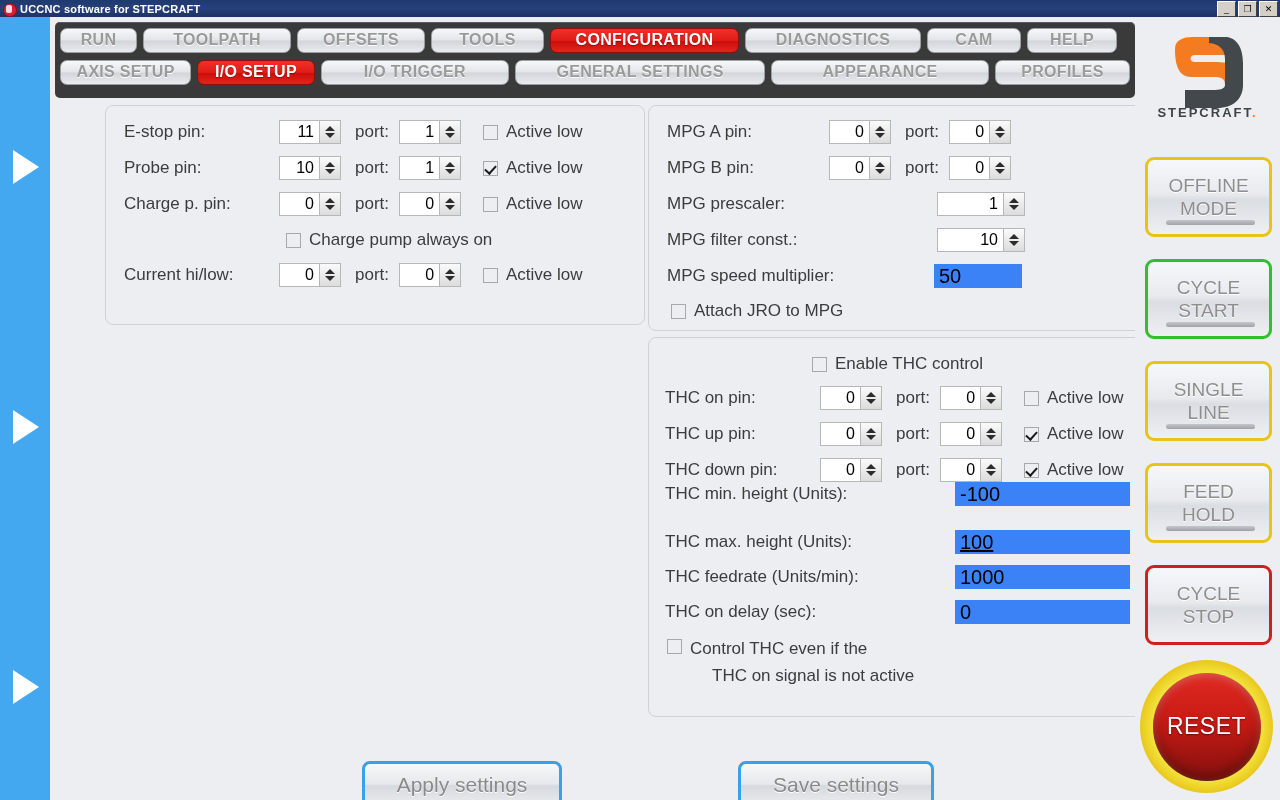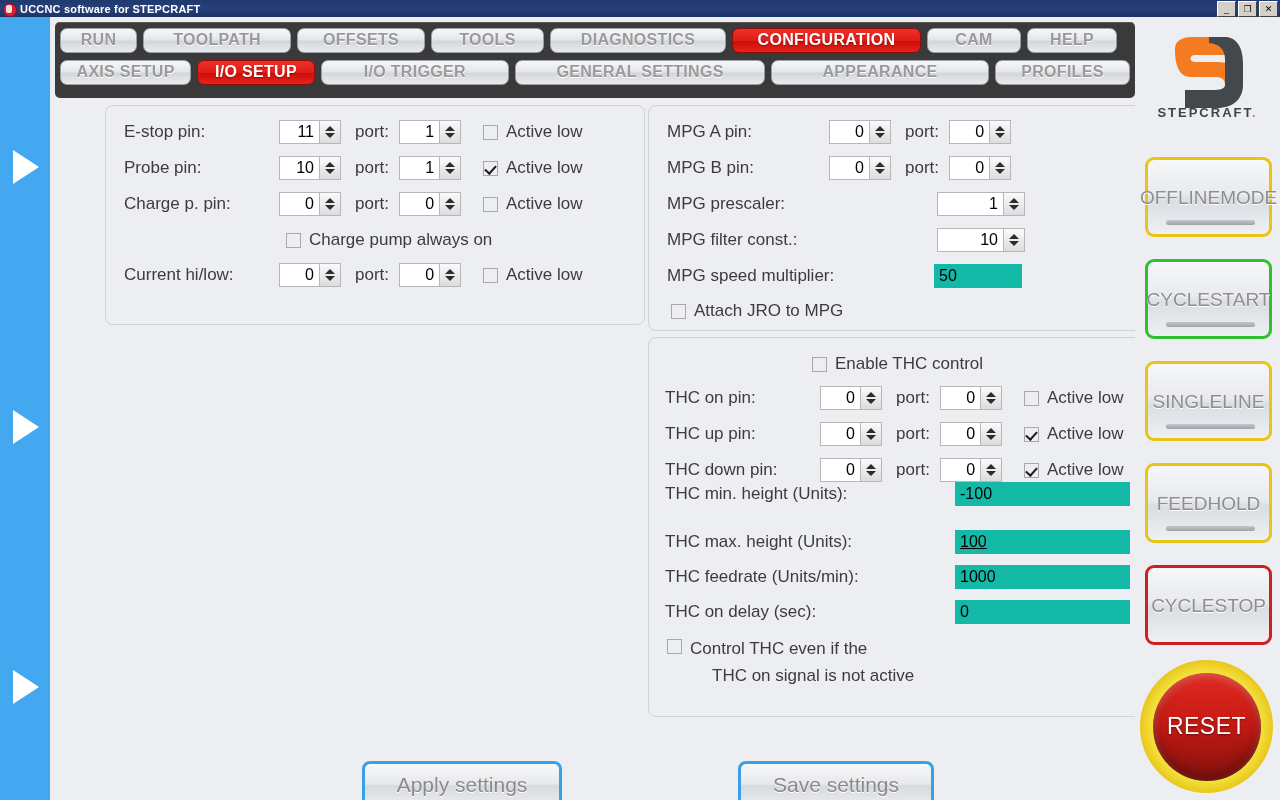--- a/index.html
+++ b/index.html
@@ -121,23 +121,23 @@
     border-bottom:5px solid #2c2c2c;
   }
   .spin-btns .dn{
     width:0;height:0;border-left:5px solid transparent;border-right:5px solid transparent;
     border-top:5px solid #2c2c2c;
   }
   .spin.wide .spin-val{width:66px;}
 
   
   .txt{
-    height:24px;box-sizing:border-box;background:#14b8a6;border:none;
+    height:24px;box-sizing:border-box;background:#3b82f6;border:none;
     display:flex;align-items:center;padding-left:5px;
-    font-size:16px;color:#000;
+    font-size:20px;color:#000;
   }
 
   
   .cbwrap{display:inline-flex;align-items:center;gap:8px;}
   .cb{
     width:15px;height:15px;box-sizing:border-box;
     background:#eceef2;border:1px solid #a8a8a8;
     position:relative;flex:none;
   }
   .cb.checked::after{
@@ -172,21 +172,21 @@
     position:absolute;left:0;top:88px;width:145px;text-align:center;
     font-size:13px;letter-spacing:2px;color:#3f4448;font-weight:bold;
   }
   .logo-text .dot{color:#f47b20;}
 
   .sbtn{
     position:absolute;left:10px;width:127px;height:80px;box-sizing:border-box;
     border-radius:9px;border:3px solid #e8c419;
     background:linear-gradient(180deg,#f6f7f9 0%,#e8eaee 46%,#dadde2 54%,#eef0f3 100%);
     color:#8e8e8e;font-size:19px;line-height:23px;text-align:left;
-    display:flex;flex-direction:row;align-items:center;justify-content:center;
+    display:flex;flex-direction:column;align-items:center;justify-content:center;
     text-shadow:0 1px 0 #ffffff;position:absolute;
   }
   .sbtn .bar{
     position:absolute;left:18px;bottom:9px;width:89px;height:5px;border-radius:3px;
     background:linear-gradient(180deg,#c3c6cb,#9fa3a9);
   }
   #sb-offline{top:140px;}
   #sb-cyclestart{top:242px;border-color:#2fbf2f;}
   #sb-singleline{top:344px;}
   #sb-feedhold{top:446px;}
@@ -233,22 +233,22 @@
 
   <div class="body">
     <div class="content">
 
       <div class="tabstrip">
         <div class="tabrow">
           <div class="tab" style="width:77px;">RUN</div>
           <div class="tab" style="width:148px;">TOOLPATH</div>
           <div class="tab" style="width:128px;">OFFSETS</div>
           <div class="tab" style="width:113px;">TOOLS</div>
+          <div class="tab active" style="width:189px;">CONFIGURATION</div>
           <div class="tab" style="width:176px;">DIAGNOSTICS</div>
-          <div class="tab active" style="width:189px;">CONFIGURATION</div>
           <div class="tab" style="width:94px;">CAM</div>
           <div class="tab" style="width:90px;">HELP</div>
         </div>
         <div class="tabrow second">
           <div class="tab" style="width:133px;">AXIS SETUP</div>
           <div class="tab active" style="width:119px;">I/O SETUP</div>
           <div class="tab" style="width:191px;">I/O  TRIGGER</div>
           <div class="tab" style="width:254px;">GENERAL SETTINGS</div>
           <div class="tab" style="width:221px;">APPEARANCE</div>
           <div class="tab" style="width:137px;">PROFILES</div>

